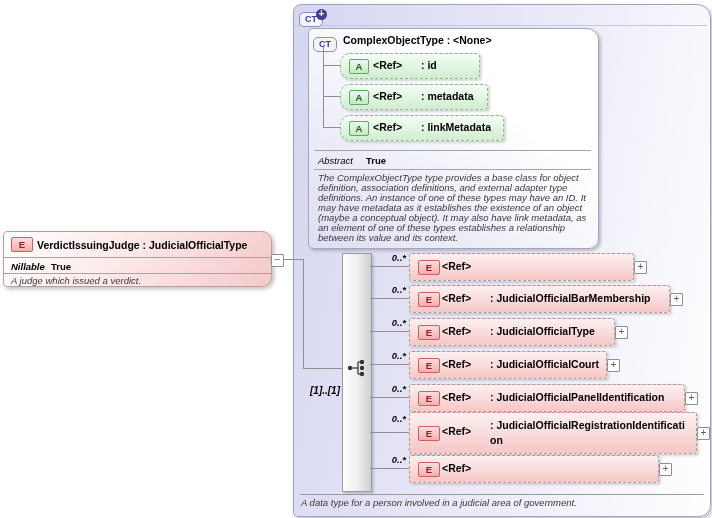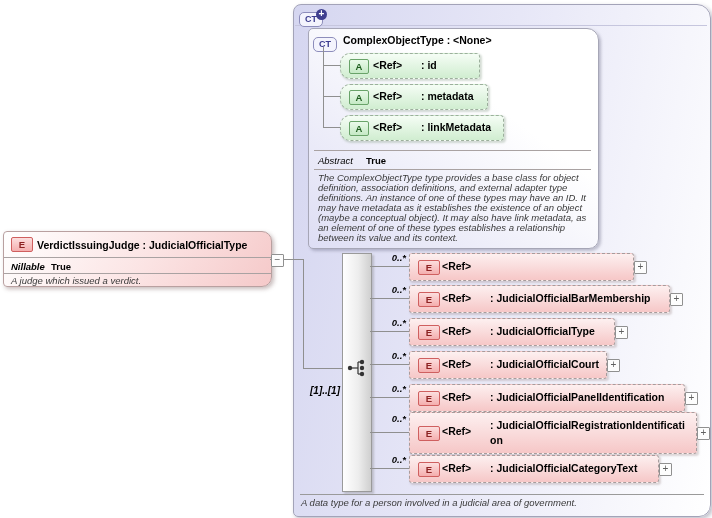--- a/index.html
+++ b/index.html
@@ -190,20 +190,19 @@
   </div>
   <div class="ebox" style="left:409px;top:412px;width:286px;height:40px;">
     <span class="eicon" style="top:13px;">E</span>
     <span class="ref" style="top:12px;">&lt;Ref&gt;</span>
     <span class="nm" style="top:5px;width:198px;white-space:normal;word-break:break-all;line-height:15px;">: JudicialOfficialRegistrationIdentification</span>
     <span class="pm rowpm" style="top:14px;">+</span>
   </div>
   <div class="ebox" style="left:409px;top:455px;width:248px;height:26px;">
     <span class="eicon">E</span>
     <span class="ref">&lt;Ref&gt;</span>
-    <span class="nm">: JudicialOfficialCategoryText</span>
     <span class="pm rowpm" style="top:7px;">+</span>
   </div>
 
   <div class="hl" style="left:300px;top:494px;width:404px;background:#9a9a9a;"></div>
   <span class="desc" style="left:301px;top:498px;white-space:nowrap;z-index:4;">A data type for a person involved in a judicial area of government.</span>
 
 </div>
 
 </body></html>

